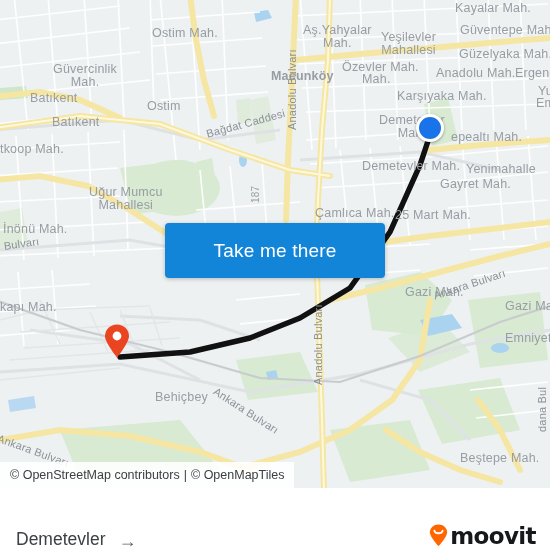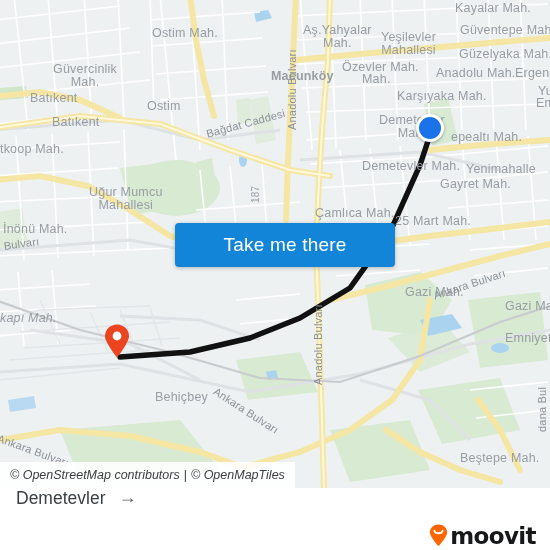--- a/index.html
+++ b/index.html
@@ -37,21 +37,21 @@
     position:absolute;width:28px;height:28px;border-radius:50%;
     background:#1a73e8;border:3px solid #ffffff;
     box-shadow:0 1px 3px rgba(0,0,0,.35);
     box-sizing:border-box;
   }
   .pin{position:absolute;width:26px;height:34px;}
 
   
   .cta{
     position:absolute;
-    left:175px;top:223px;width:220px;height:44px;
+    left:165px;top:223px;width:220px;height:55px;
     background:#1385d8;
     border:none;border-radius:4px;
     color:#ffffff;
     font-family:"Liberation Sans", sans-serif;
     font-size:19px;
     letter-spacing:.2px;
     cursor:pointer;
     box-shadow:0 1px 4px rgba(0,0,0,.25);
     display:flex;align-items:center;justify-content:center;
     padding:0;
@@ -61,31 +61,31 @@
   .attrib{
     position:absolute;left:0;top:462px;height:26px;
     display:flex;align-items:center;
     padding:0 10px;
     background:rgba(255,255,255,.88);
     color:#3c4043;
     font-size:12.5px;
     white-space:nowrap;
   }
   .attrib .sep{padding:0 4px;color:#3c4043;}
-  .attrib a{color:#3c4043;text-decoration:none;font-style:italic;}
+  .attrib a{color:#3c4043;text-decoration:none;}
 
   
   .footer{
     position:absolute;left:0;top:488px;width:550px;height:62px;
     background:#ffffff;
     display:flex;align-items:center;
   }
   .route-title{
     position:absolute;left:16px;top:0;height:62px;
-    display:flex;align-items:flex-start;gap:13px;
+    display:flex;align-items:flex-end;gap:13px;
     color:#3b4043;font-size:17.5px;
   }
   .arrow-icon{display:inline-block;line-height:1;font-size:18px;color:#5f6368;}
   .brand{
     position:absolute;right:14px;top:14px;height:67px;
     display:flex;align-items:center;gap:2px;
   }
   .brand-word{
     font-family:"DejaVu Sans", sans-serif;
     font-size:23px;font-weight:bold;color:#17181a;letter-spacing:-.6px;
@@ -241,27 +241,27 @@
         <div class="lbl big" style="left: 451px; top: 131px;">epealtı Mah.</div>
         <div class="lbl rd" style="left: 205px; top: 128px; transform: rotate(-15deg); transform-origin: left top;">Bağdat Caddesi</div>
         <div class="lbl rd" style="left: 286px; top: 130px; transform: rotate(-90deg); transform-origin: left top;">Anadolu Bulvarı</div>
         <div class="lbl big" style="left: 0px; top: 143px;">tkoop Mah.</div>
         <div class="lbl big" style="left: 362px; top: 160px;">Demetevler Mah.</div>
         <div class="lbl big" style="left: 466px; top: 163px;">Yenimahalle</div>
         <div class="lbl big" style="left: 440px; top: 178px;">Gayret Mah.</div>
         <div class="lbl big" style="left: 89px; top: 186px;">Uğur Mumcu
 Mahallesi</div>
         <div class="lbl big" style="left: 315px; top: 207px;">Çamlıca Mah.</div>
-        <div class="lbl big" style="left: 395px; top: 215px;">25 Mart Mah.</div>
+        <div class="lbl big" style="left: 395px; top: 209px;">25 Mart Mah.</div>
         <div class="lbl big" style="left: 3px; top: 223px;">İnönü Mah.</div>
         <div class="lbl shield" style="left: 250px; top: 203px; transform: rotate(-90deg); transform-origin: left top;">187</div>
         <div class="lbl rd" style="left: 3px; top: 240px; transform: rotate(-8deg); transform-origin: left top;">Bulvarı</div>
         <div class="lbl big" style="left: 405px; top: 286px;">Gazi Mah.</div>
         <div class="lbl big" style="left: 505px; top: 300px;">Gazi Mahal</div>
-        <div class="lbl big" style="left: 0px; top: 312px; font-style: italic;">kapı Mah.</div>
+        <div class="lbl big" style="left: 0px; top: 301px;">kapı Mah.</div>
         <div class="lbl big" style="left: 505px; top: 332px;">Emniyet</div>
         <div class="lbl rd" style="left: 432px; top: 290px; transform: rotate(-18deg); transform-origin: left top;">Ankara Bulvarı</div>
         <div class="lbl big" style="left: 155px; top: 391px;">Behiçbey</div>
         <div class="lbl rd" style="left: 218px; top: 385px; transform: rotate(33deg); transform-origin: left top;">Ankara Bulvarı</div>
         <div class="lbl rd" style="left: 312px; top: 385px; transform: rotate(-90deg); transform-origin: left top;">Anadolu Bulvarı</div>
         <div class="lbl rd" style="left: 0px; top: 432px; transform: rotate(20deg); transform-origin: left top;">Ankara Bulvarı</div>
         <div class="lbl big" style="left: 460px; top: 452px;">Beştepe Mah.</div>
         <div class="lbl rd" style="left: 536px; top: 432px; transform: rotate(-90deg); transform-origin: left top;">dana Bul</div>
       </div>
 

